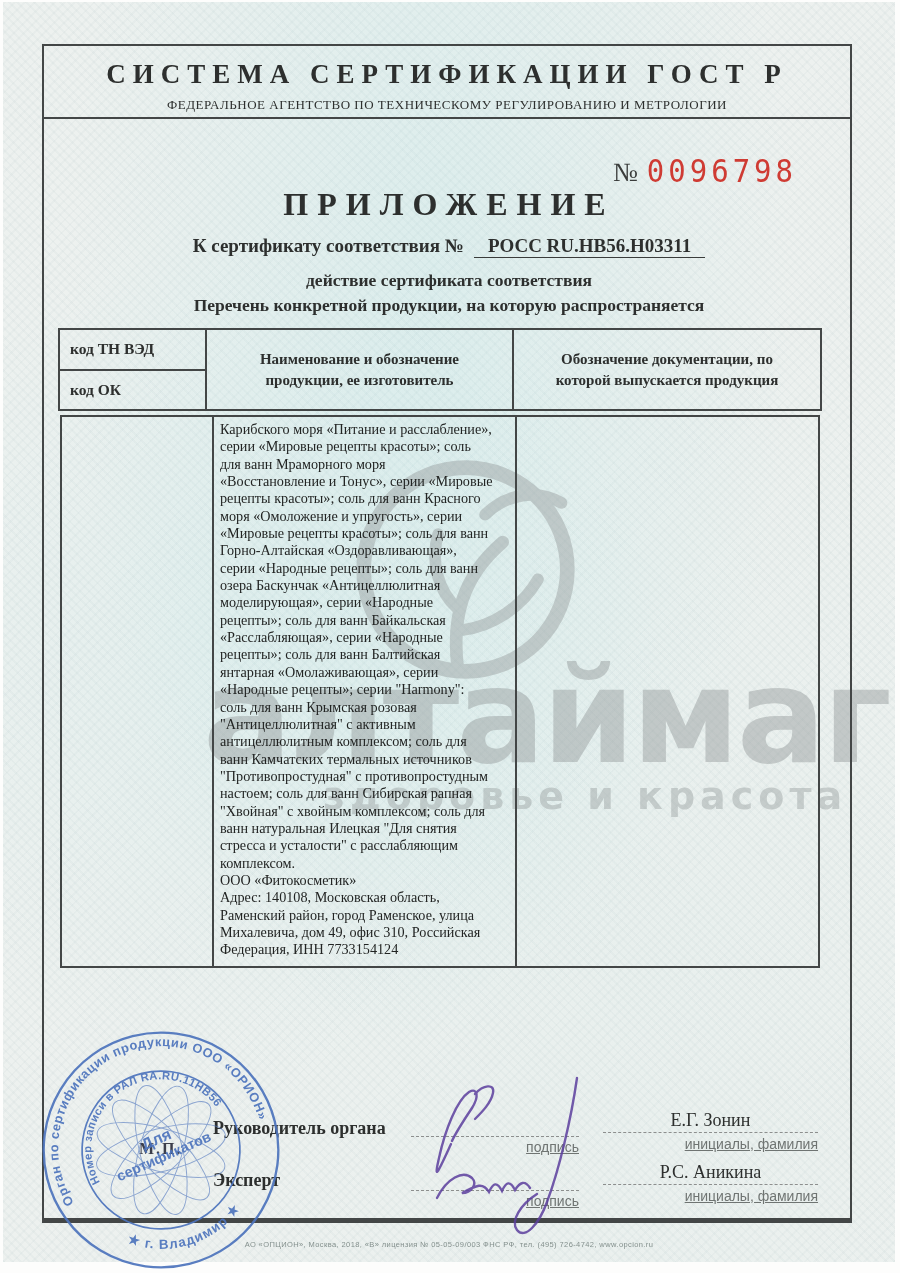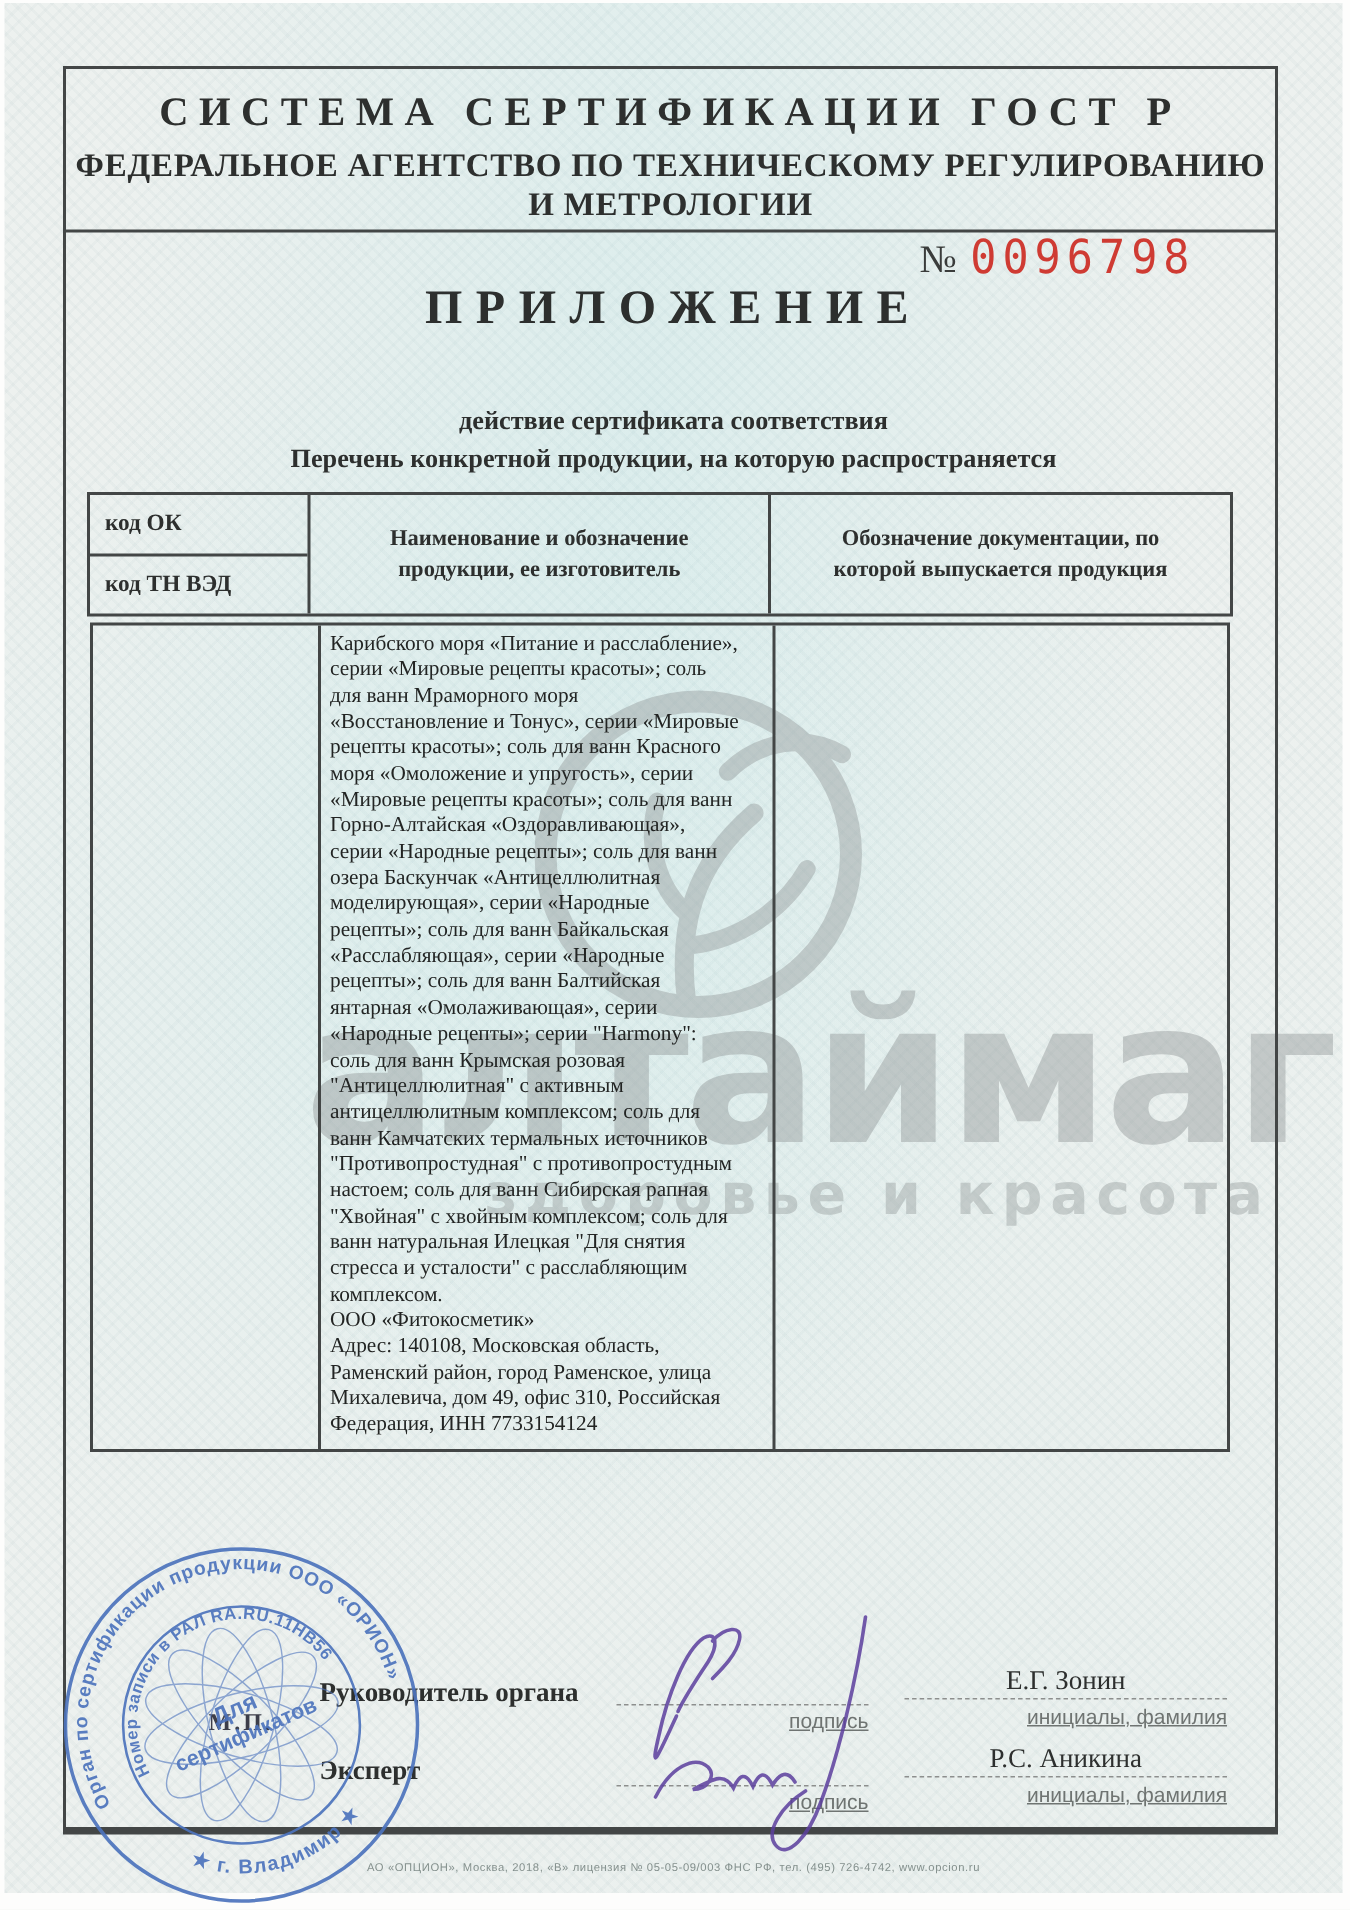--- a/index.html
+++ b/index.html
@@ -13,21 +13,21 @@
       radial-gradient(ellipse at 70% 75%, rgba(200,230,228,.12), transparent 50%),
       repeating-linear-gradient(45deg, rgba(150,175,178,.07) 0 2px, transparent 2px 6px),
       repeating-linear-gradient(-45deg, rgba(140,165,172,.06) 0 2px, transparent 2px 7px);
   }
   .abs{position:absolute;}
   
   .frame{position:absolute;left:39px;top:42px;width:806px;height:1172px;
     border:2.5px solid #434646;border-bottom-width:5px;z-index:2;}
   .hdr{border-bottom:2.5px solid #434646;padding-top:13px;padding-bottom:4px;text-align:center;}
   .hdr-l1{font-size:27px;font-weight:bold;letter-spacing:7px;}
-  .hdr-l2{font-size:22px;font-weight:bold;letter-spacing:.5px;margin-top:7px;}
+  .hdr-l2{font-size:13px;font-weight:normal;letter-spacing:.5px;margin-top:7px;}
   
   .numwrap{left:610px;top:152px;z-index:2;display:flex;align-items:baseline;gap:9px;}
   .num-sign{font-size:26px;color:#3a3c3b;}
   .num-digits{font-family:"DejaVu Sans Mono",monospace;font-size:29px;letter-spacing:4px;
     color:#cf3b33;transform:scaleY(1.08);}
   .title{left:0;top:184px;width:100%;text-align:center;font-size:32px;font-weight:bold;
     letter-spacing:9px;z-index:2;}
   .certline{left:0;top:233px;width:100%;text-align:center;font-size:19px;font-weight:bold;z-index:2;}
   .certline .val{border-bottom:1.5px solid #3a3c3b;padding:0 14px 1px 14px;margin-left:10px;font-weight:bold;}
   .subtitle{left:0;top:266px;width:100%;text-align:center;font-size:17.5px;font-weight:bold;
@@ -89,29 +89,32 @@
         <div class="hdr-l2">ФЕДЕРАЛЬНОЕ АГЕНТСТВО ПО ТЕХНИЧЕСКОМУ РЕГУЛИРОВАНИЮ И МЕТРОЛОГИИ</div>
       </div>
     </div>
 
     <div class="abs numwrap">
       <span class="num-sign">№</span>
       <span class="num-digits">0096798</span>
     </div>
 
     <div class="abs title">ПРИЛОЖЕНИЕ</div>
+    <div class="abs certline">
+      <span>К сертификату соответствия №</span><span class="val">РОСС RU.НВ56.Н03311</span>
+    </div>
     <div class="abs subtitle">
       <div>действие сертификата соответствия</div>
       <div>Перечень конкретной продукции,  на которую распространяется</div>
     </div>
 
     <div class="abs thead">
       <div class="thc1">
+        <div>код ТН ВЭД</div>
         <div>код ОК</div>
-        <div>код ТН ВЭД</div>
       </div>
       <div class="thc2">Наименование и обозначение продукции, ее изготовитель</div>
       <div class="thc3">Обозначение документации, по которой выпускается продукция</div>
     </div>
 
     <div class="abs tbody">
       <div class="vline" style="left:150px;"></div>
       <div class="vline" style="left:453px;"></div>
       <div class="bodytext">Карибского моря «Питание и расслабление»,
 серии «Мировые рецепты красоты»; соль

